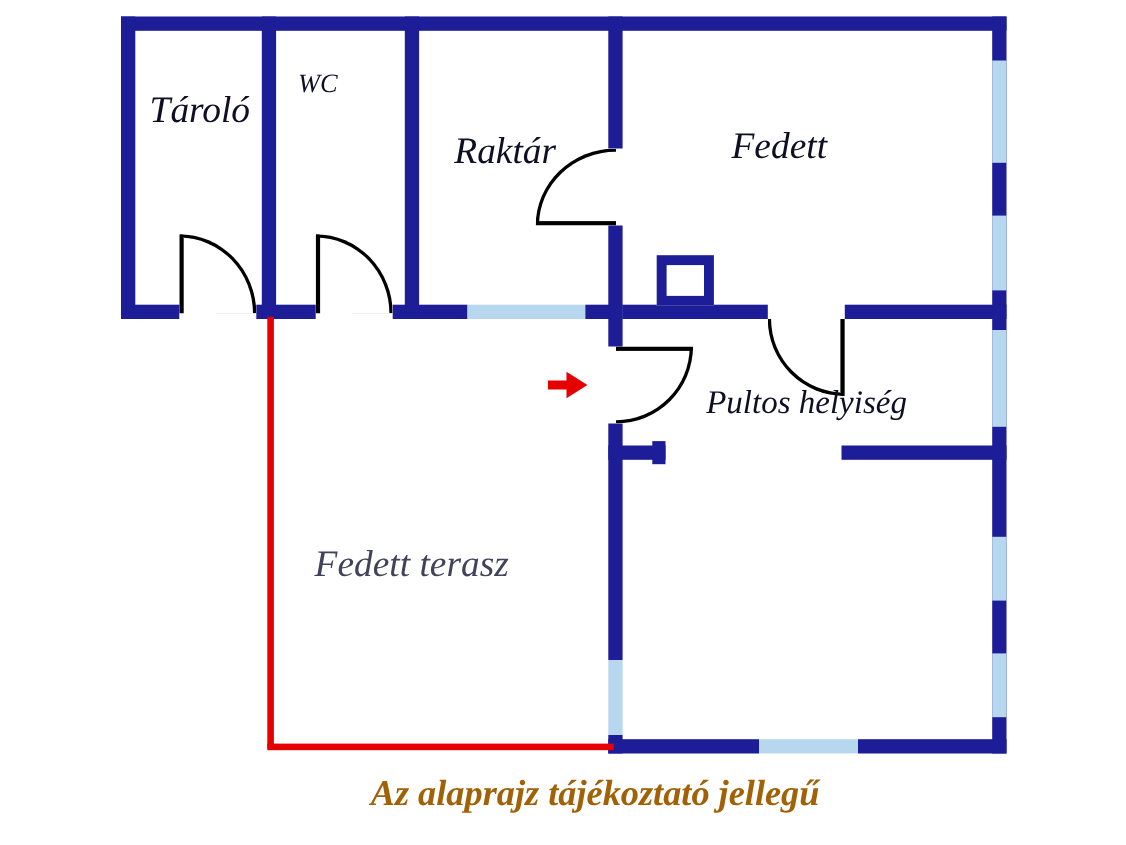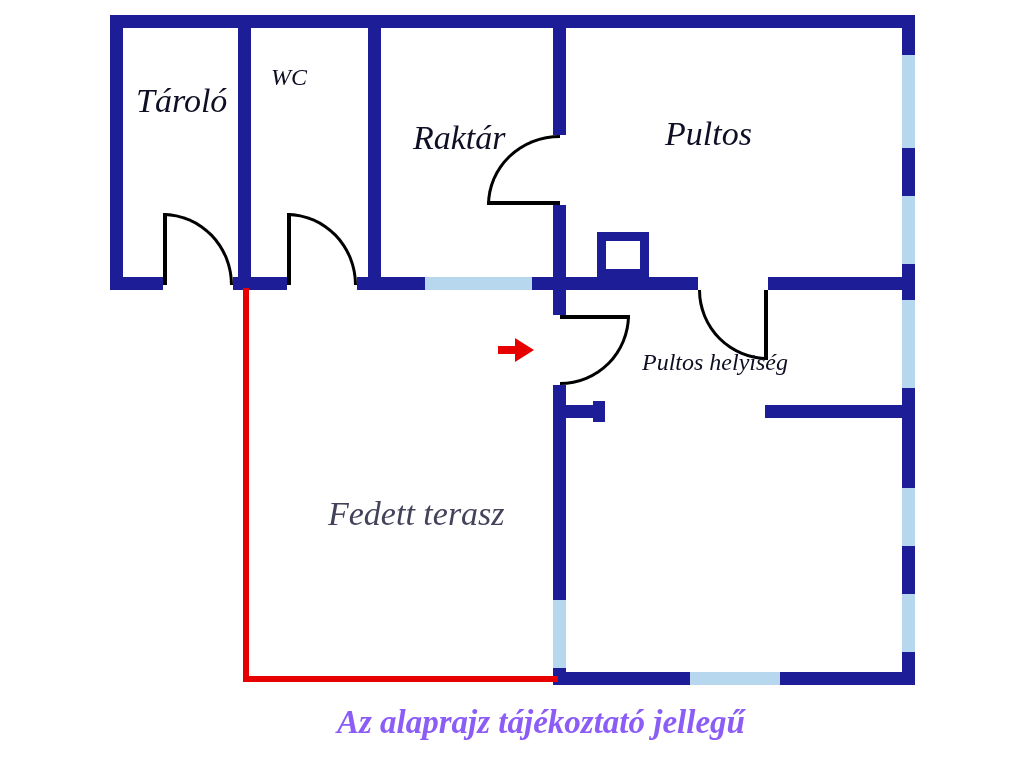--- a/index.html
+++ b/index.html
@@ -16,23 +16,23 @@
   .door-hinge-bl { border-left-width: 4px; border-top-width: 3px; border-right-width: 3px;
                    border-top-right-radius: 100% 100%; }      
   .door-hinge-br { border-bottom-width: 4px; border-top-width: 3px; border-left-width: 3px;
                    border-top-left-radius: 100% 100%; }       
   .door-hinge-tl { border-top-width: 4px; border-right-width: 3px; border-bottom-width: 3px;
                    border-bottom-right-radius: 100% 100%; }   
   .door-hinge-tr { border-right-width: 4px; border-left-width: 3px; border-bottom-width: 3px;
                    border-bottom-left-radius: 100% 100%; }    
 
   .room-label { position: absolute; font-style: italic; color: #0e0e24; white-space: nowrap; }
-  .room-label.faded { color: #42425a; margin-left: 42px; }
+  .room-label.faded { color: #42425a; }
   .caption { position: absolute; font-style: italic; font-weight: bold; font-size: 33px;
-             color: #8b5cf6; white-space: nowrap; }
+             color: #a16207; white-space: nowrap; }
   .arrow-icon { position: absolute; }
 </style>
 </head>
 <body>
 
 <div class="plan">
 
   <div class="wall" style="left:110px;top:15px;width:805px;height:13px"></div>
   <div class="wall" style="left:110px;top:15px;width:13px;height:275px"></div>
   <div class="wall" style="left:902px;top:15px;width:13px;height:670px"></div>
@@ -80,19 +80,19 @@
   <div class="redline" style="left:243px;top:288px;width:6px;height:392px"></div>
   <div class="redline" style="left:243px;top:676px;width:315px;height:6px"></div>
 
   <svg class="arrow-icon" style="left:498px;top:337px" width="38" height="26" viewBox="0 0 38 26">
     <path d="M0 9 H17 V1 L36 13 L17 25 V17 H0 Z" fill="#e60000"></path>
   </svg>
 
   <div class="room-label" style="left:136px;top:82px;font-size:34px">Tároló</div>
   <div class="room-label" style="left:271px;top:64px;font-size:24px">WC</div>
   <div class="room-label" style="left:413px;top:119px;font-size:34px">Raktár</div>
-  <div class="room-label" style="left:665px;top:115px;font-size:34px">Pultos</div>
-  <div class="room-label" style="left:642px;top:349px;font-size:24px">Pultos helyiség</div>
+  <div class="room-label" style="left:665px;top:115px;font-size:34px">Fedett</div>
+  <div class="room-label" style="left:642px;top:349px;font-size:30px">Pultos helyiség</div>
   <div class="room-label faded" style="left:286px;top:495px;font-size:34px">Fedett terasz</div>
 
   <div class="caption" style="left:337px;top:704px">Az alaprajz tájékoztató jellegű</div>
 
 </div>
 
 </body></html>

